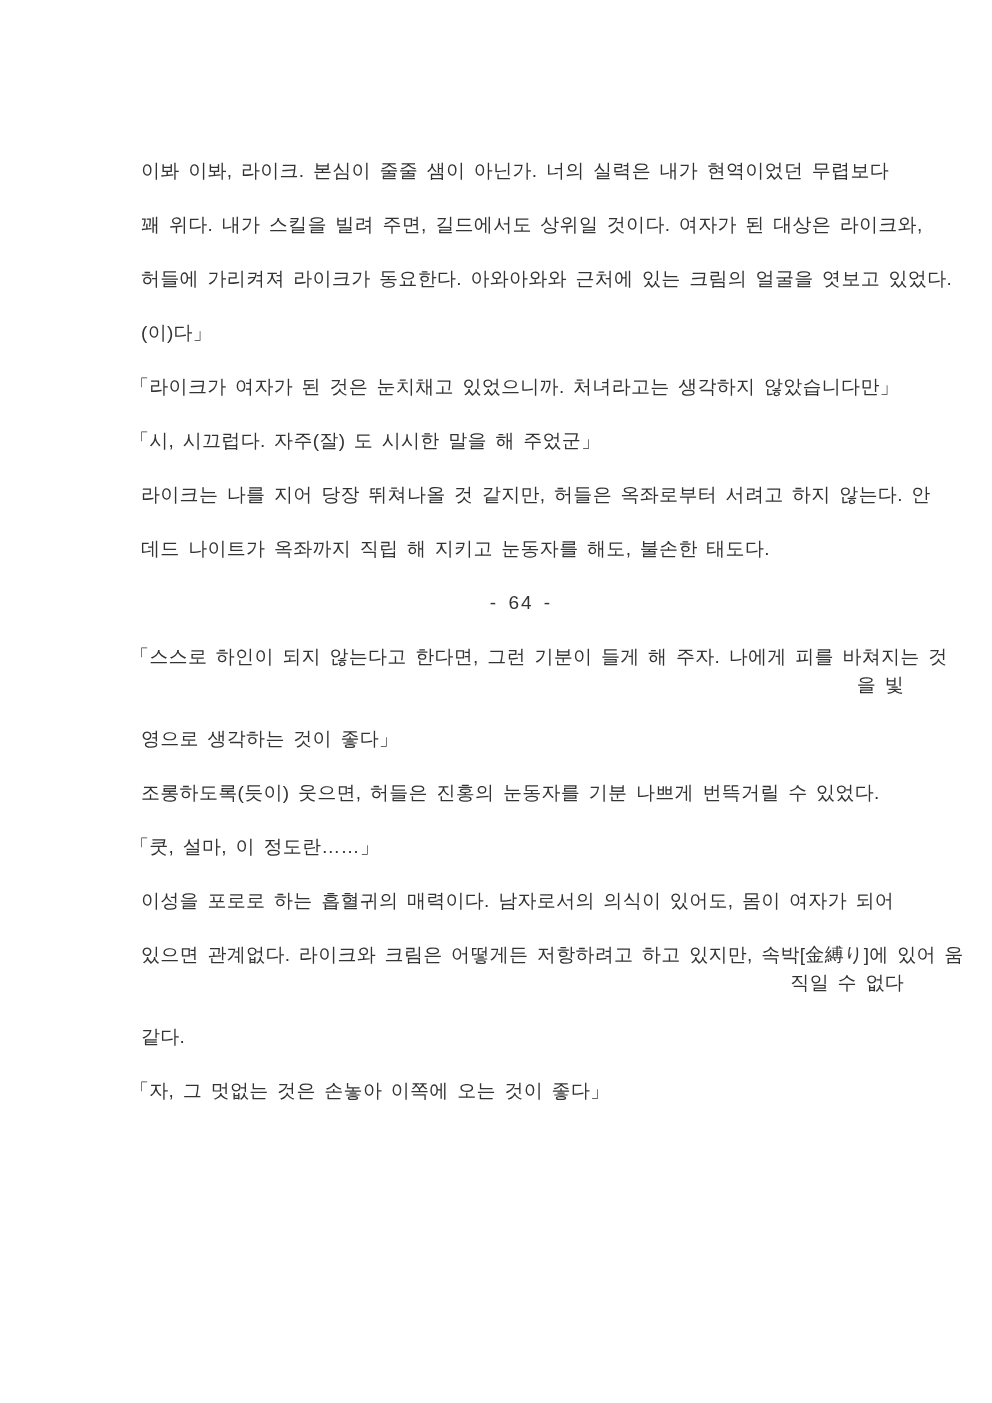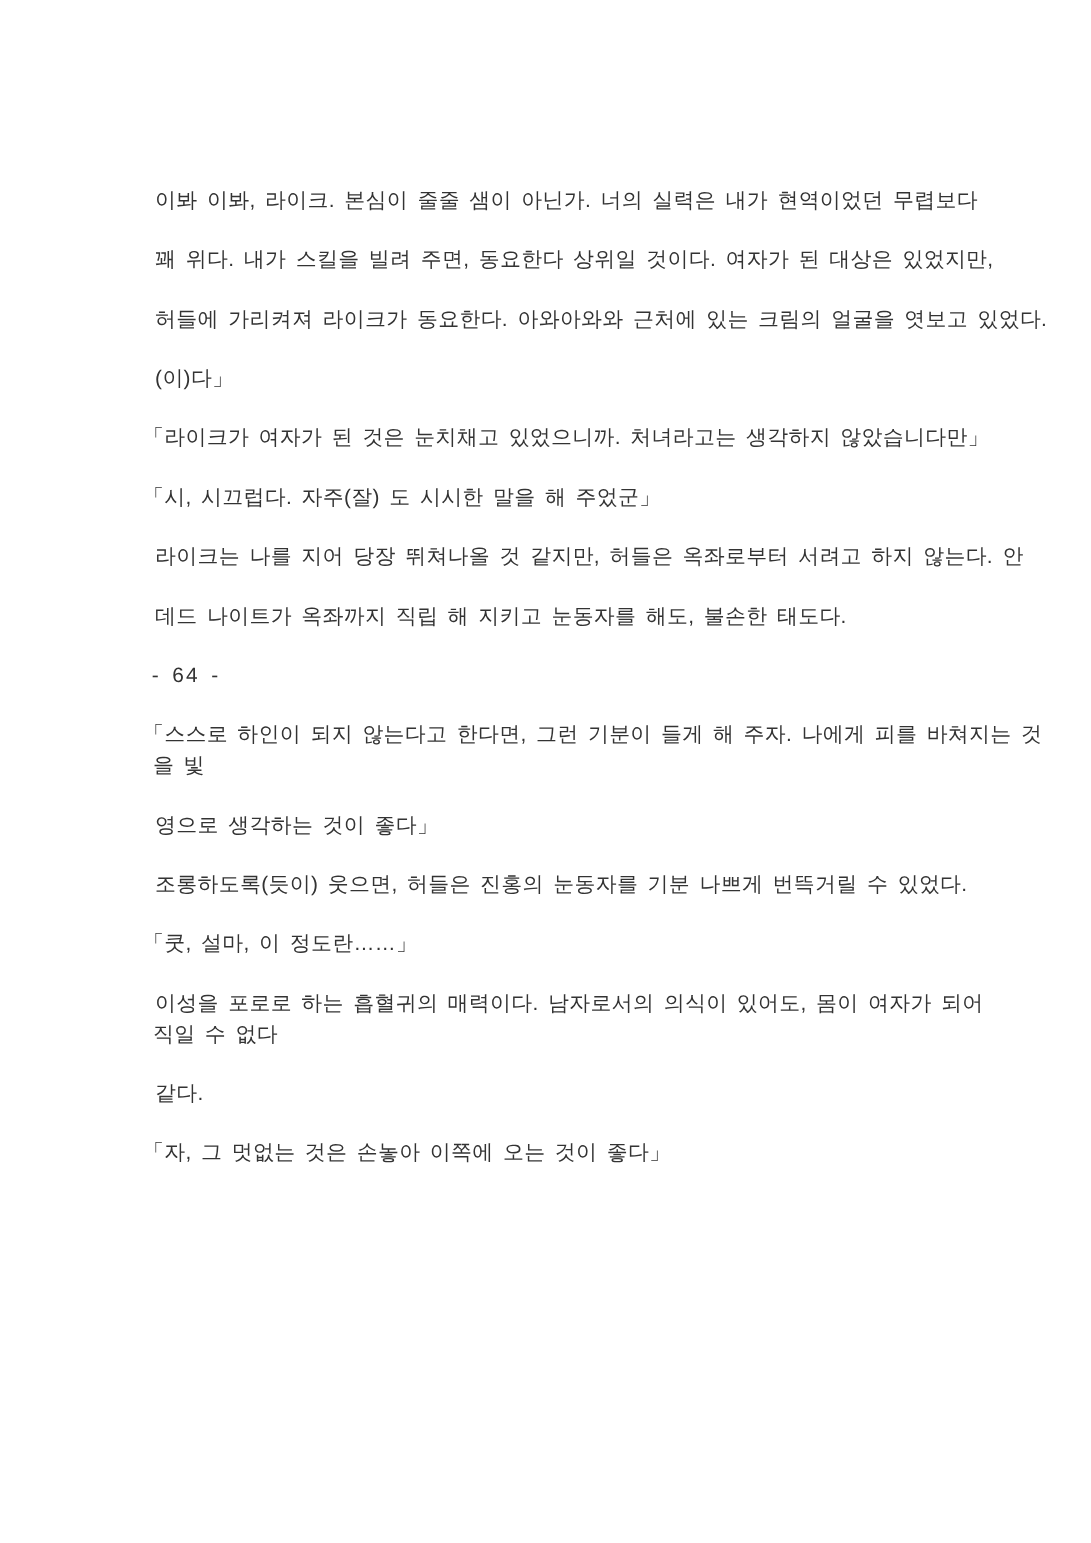--- a/index.html
+++ b/index.html
@@ -22,51 +22,54 @@
   .ln {
     font-size: 19px;
     line-height: 28px;
     letter-spacing: 0.3px;
     word-spacing: 3px;
     white-space: nowrap;
     margin-top: 26px;
     color: #333333;
   }
   .ln:first-child {
-    margin-top: 12px;
+    margin-top: 0;
   }
   .indent {
     padding-left: 11px;
   }
   .wrap {
     margin-top: 0;
     padding-left: 9px;
+    text-align: right;
   }
   .page-num {
     padding-left: 8px;
     letter-spacing: 2px;
+    text-align: center;
   }
 </style>
 </head>
 <body>
 
 <div class="page">
   <div class="doc-text">
     <div class="ln indent">이봐 이봐, 라이크. 본심이 줄줄 샘이 아닌가. 너의 실력은 내가 현역이었던 무렵보다</div>
-    <div class="ln indent">꽤 위다. 내가 스킬을 빌려 주면, 동요한다 상위일 것이다. 여자가 된 대상은 있었지만,</div>
+    <div class="ln indent">꽤 위다. 내가 스킬을 빌려 주면, 길드에서도 상위일 것이다. 여자가 된 대상은 라이크와,</div>
     <div class="ln indent">허들에 가리켜져 라이크가 동요한다. 아와아와와 근처에 있는 크림의 얼굴을 엿보고 있었다.</div>
     <div class="ln indent">(이)다」</div>
     <div class="ln">「라이크가 여자가 된 것은 눈치채고 있었으니까. 처녀라고는 생각하지 않았습니다만」</div>
     <div class="ln">「시, 시끄럽다. 자주(잘) 도 시시한 말을 해 주었군」</div>
     <div class="ln indent">라이크는 나를 지어 당장 뛰쳐나올 것 같지만, 허들은 옥좌로부터 서려고 하지 않는다. 안</div>
     <div class="ln indent">데드 나이트가 옥좌까지 직립 해 지키고 눈동자를 해도, 불손한 태도다.</div>
     <div class="ln page-num">- 64 -</div>
     <div class="ln">「스스로 하인이 되지 않는다고 한다면, 그런 기분이 들게 해 주자. 나에게 피를 바쳐지는 것</div>
     <div class="ln wrap">을 빛</div>
     <div class="ln indent">영으로 생각하는 것이 좋다」</div>
     <div class="ln indent">조롱하도록(듯이) 웃으면, 허들은 진홍의 눈동자를 기분 나쁘게 번뜩거릴 수 있었다.</div>
     <div class="ln">「쿳, 설마, 이 정도란……」</div>
     <div class="ln indent">이성을 포로로 하는 흡혈귀의 매력이다. 남자로서의 의식이 있어도, 몸이 여자가 되어</div>
+    <div class="ln indent">있으면 관계없다. 라이크와 크림은 어떻게든 저항하려고 하고 있지만, 속박[金縛り]에 있어 움</div>
     <div class="ln wrap">직일 수 없다</div>
     <div class="ln indent">같다.</div>
     <div class="ln">「자, 그 멋없는 것은 손놓아 이쪽에 오는 것이 좋다」</div>
   </div>
 </div>
 
 </body></html>

